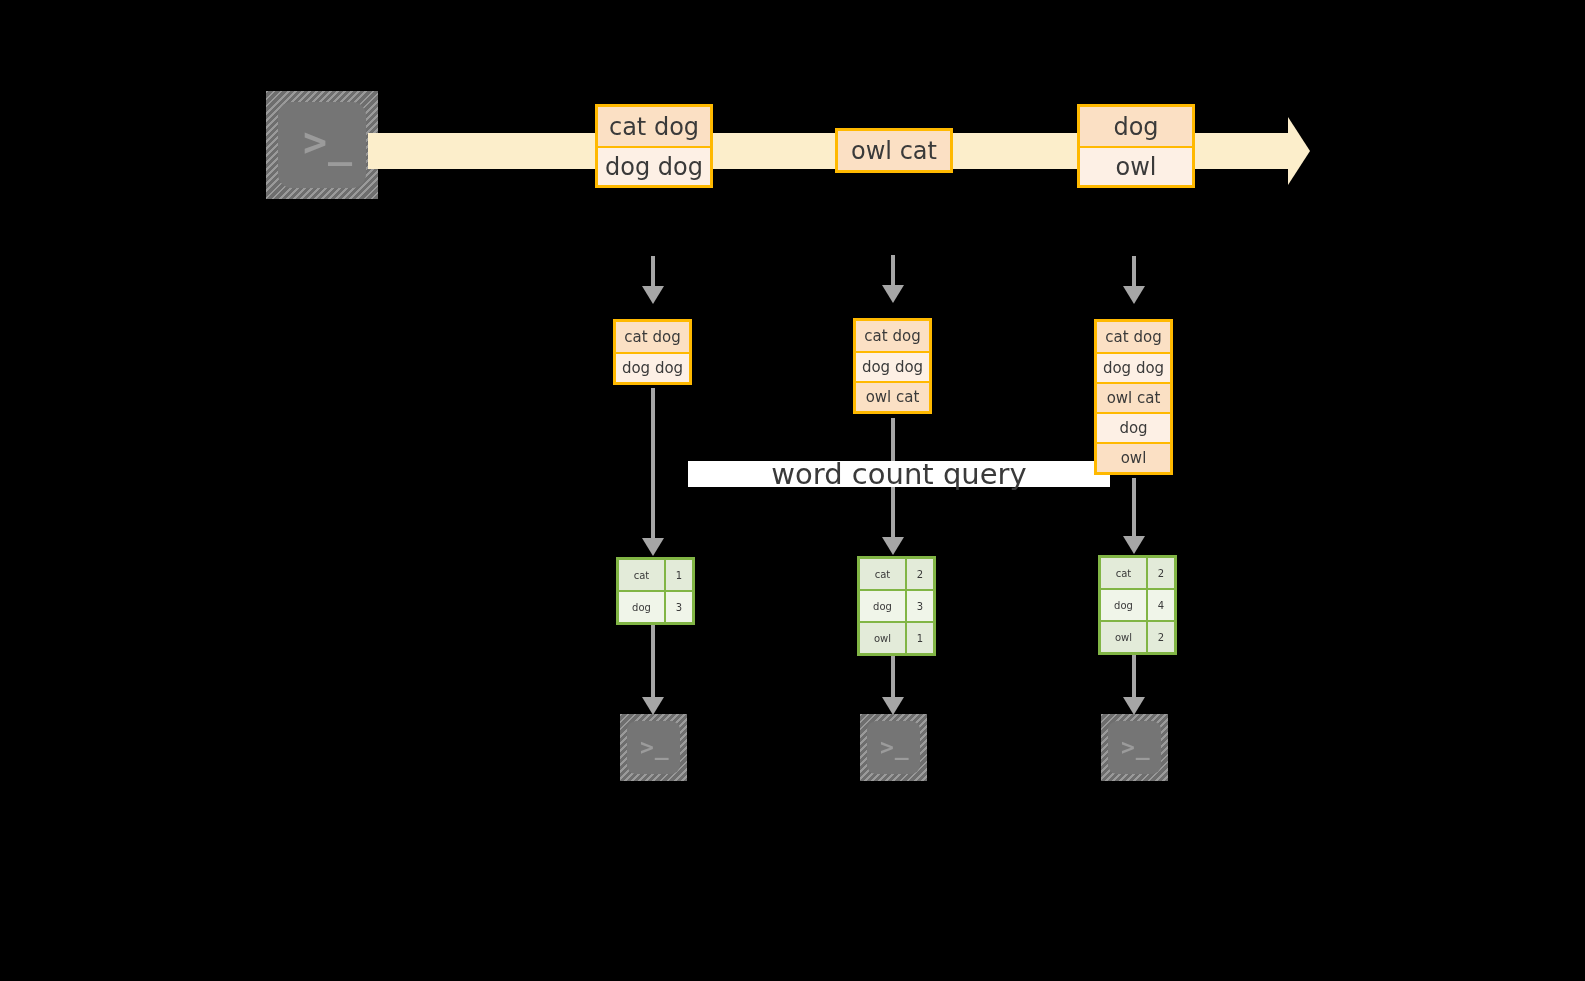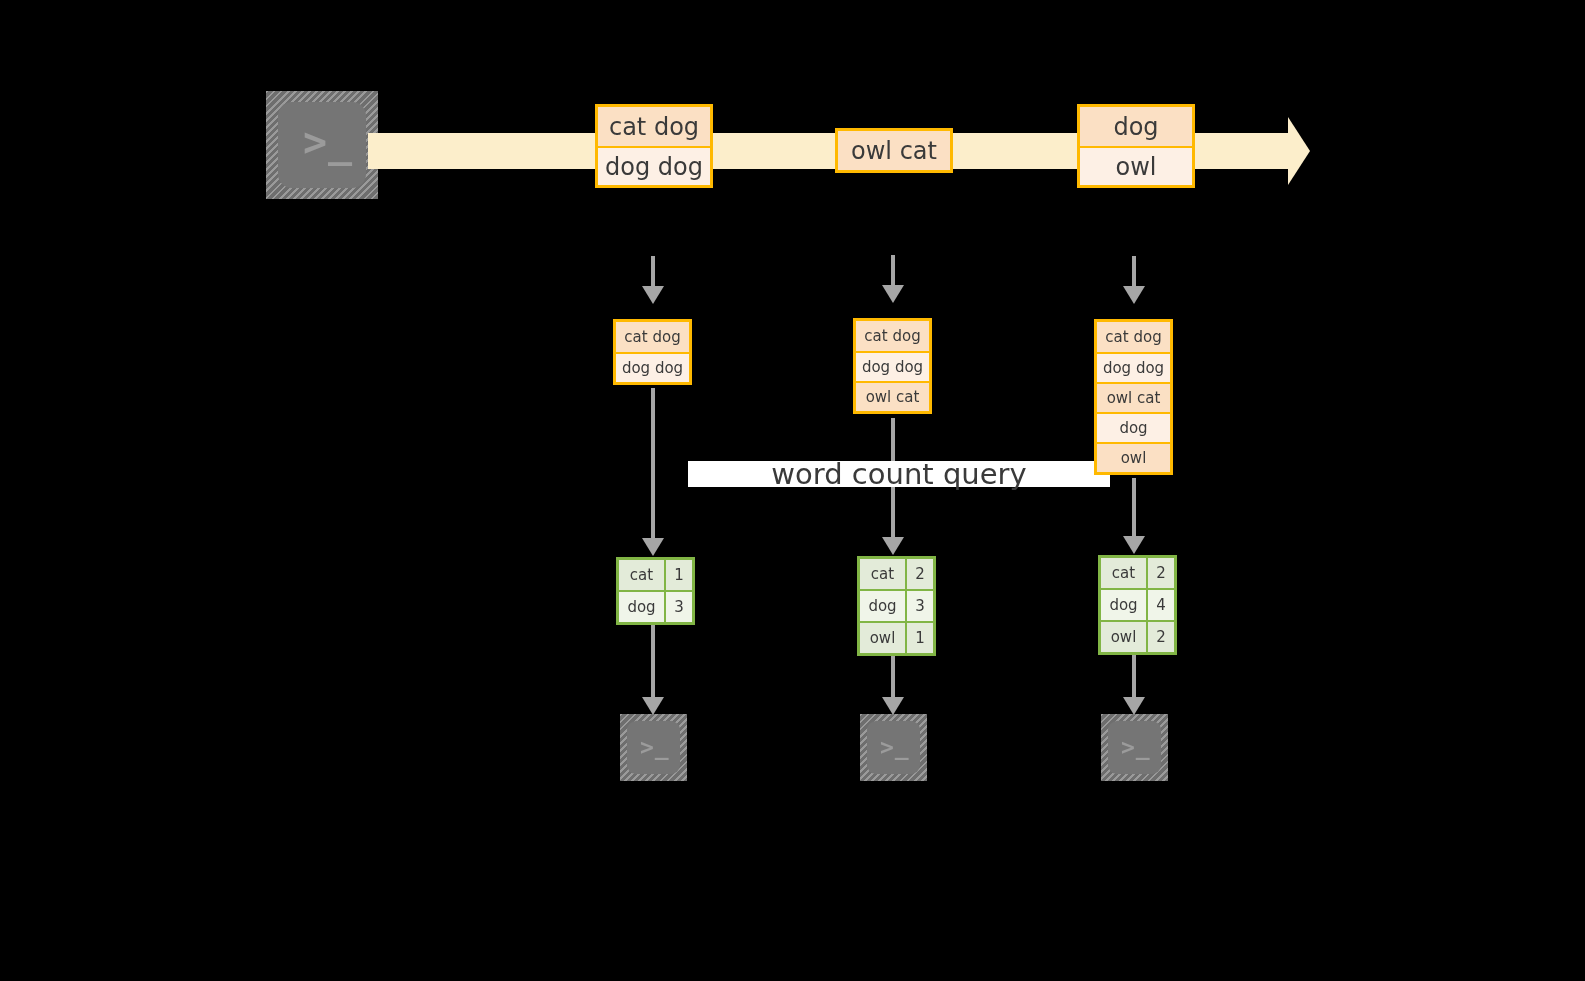--- a/index.html
+++ b/index.html
@@ -108,21 +108,21 @@
   }
   .res .row { display: flex; }
   .res .row + .row { border-top: 2px solid #81b545; }
   .res .k, .res .v {
     box-sizing: border-box;
     display: flex;
     align-items: center;
     justify-content: center;
     height: 30px;
     color: #3a3a3a;
-    font-size: 15px;
+    font-size: 10px;
     background: #e3ebd9;
   }
   .res .k { width: 45px; }
   .res .v { width: 28px; border-left: 2px solid #81b545; }
   .res .row.light .k, .res .row.light .v { background: #f0f5e9; }
   .res.r1 { left: 616px; top: 557px; }
   .res.r2 { left: 857px; top: 556px; }
   .res.r3 { left: 1098px; top: 555px; }
 
   

